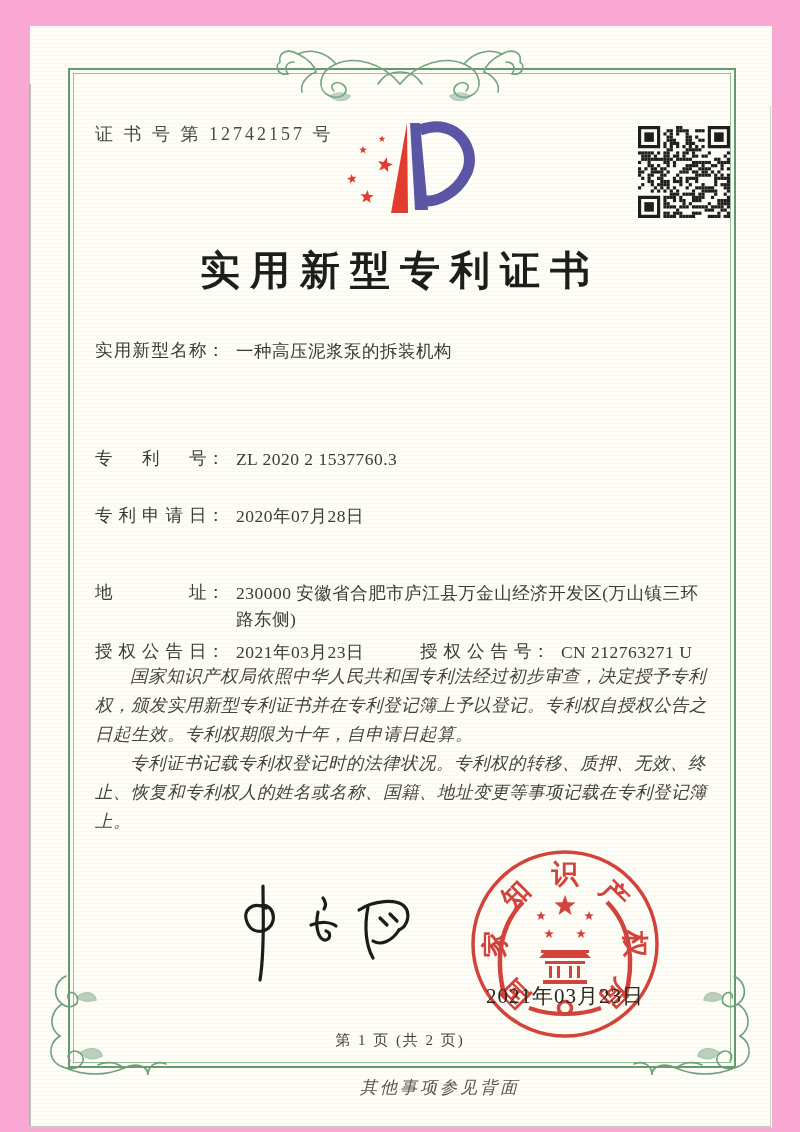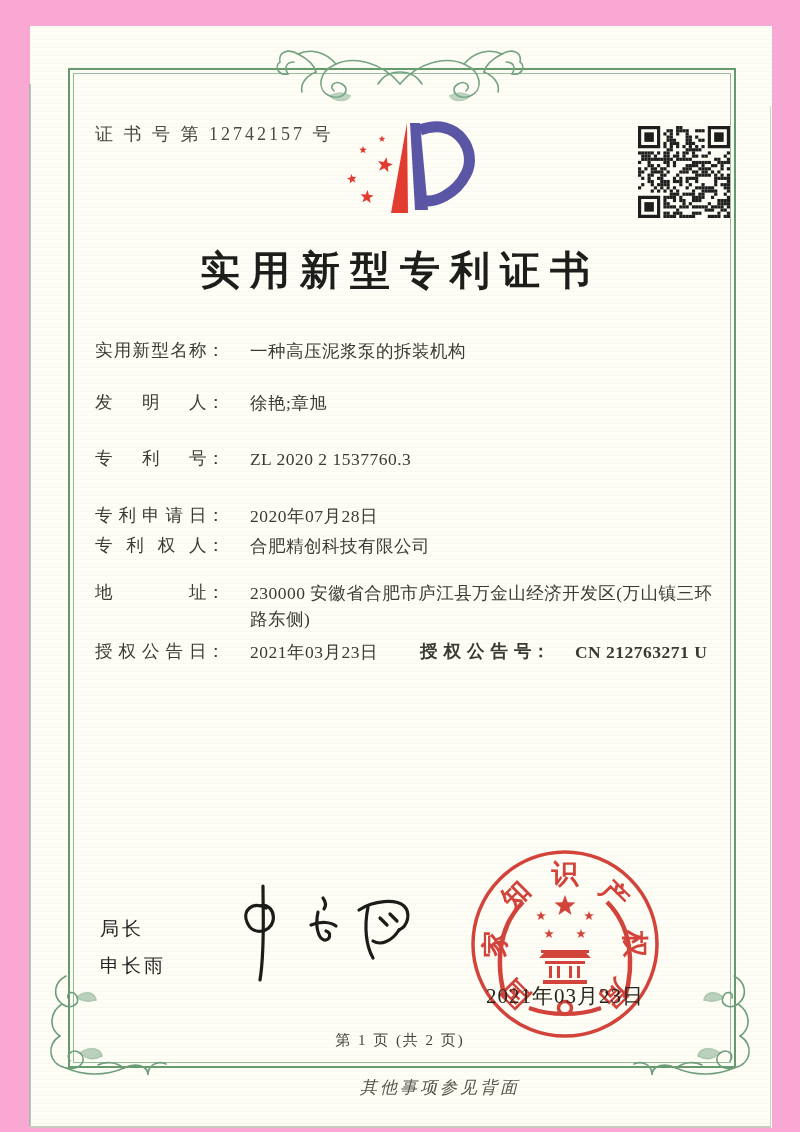--- a/index.html
+++ b/index.html
@@ -19,22 +19,22 @@
   .cert-no{position:absolute;left:95px;top:122px;font-size:18px;letter-spacing:3px;color:#4a4a44;}
   .logo{position:absolute;left:342px;top:112px;width:136px;height:118px;}
   .qr{position:absolute;left:638px;top:126px;width:92px;height:92px;}
 
   .title{position:absolute;left:0;top:243px;width:800px;text-align:center;
          font-size:40px;font-weight:bold;letter-spacing:10px;color:#1d1d1b;}
 
   .frow{position:absolute;left:95px;font-size:17.5px;letter-spacing:.5px;}
   .flabel{display:inline-block;width:112px;text-align:justify;text-align-last:justify;vertical-align:top;}
   .colon{vertical-align:top;}
-  .fvalue{display:inline-block;vertical-align:top;margin-left:20px;max-width:480px;line-height:26px;}
-  .grant2{position:absolute;left:325px;top:0;white-space:nowrap;font-weight:bold;}
+  .fvalue{display:inline-block;vertical-align:top;margin-left:6px;max-width:480px;line-height:26px;}
+  .grant2{position:absolute;left:325px;top:0;white-space:nowrap;}
   .grant2 .flabel{width:112px;}
 
   .paras{position:absolute;left:95px;top:662px;width:624px;font-size:17.5px;line-height:29px;
          color:#45453e;font-style:italic;letter-spacing:.5px;}
   .paras p{margin:0;text-indent:2em;}
 
   .signer{position:absolute;left:100px;top:910px;font-family:"Liberation Sans","DejaVu Sans",sans-serif;
           font-size:19px;letter-spacing:3px;color:#232323;line-height:37px;}
   .signature{position:absolute;left:222px;top:878px;width:205px;height:112px;}
 
@@ -445,54 +445,46 @@
         <rect x="6.896551724137931" y="82.75862068965517" width="10.344827586206897" height="10.344827586206897"></rect>
       </g>
     </svg>
 
   <div class="title">实用新型专利证书</div>
 
   <div class="frow" style="top:338px">
     <span class="flabel">实用新型名称</span><span class="colon">：</span>
     <span class="fvalue">一种高压泥浆泵的拆装机构</span>
   </div>
-  <div class="frow" style="top:390px">
-    <span class="flabel">发明人</span><span class="colon">：</span>
-    <span class="fvalue">徐艳;章旭</span>
-  </div>
   <div class="frow" style="top:446px">
     <span class="flabel">专利号</span><span class="colon">：</span>
     <span class="fvalue">ZL 2020 2 1537760.3</span>
   </div>
   <div class="frow" style="top:503px">
     <span class="flabel">专利申请日</span><span class="colon">：</span>
     <span class="fvalue">2020年07月28日</span>
-  </div>
-  <div class="frow" style="top:533px">
-    <span class="flabel">专利权人</span><span class="colon">：</span>
-    <span class="fvalue">合肥精创科技有限公司</span>
   </div>
   <div class="frow" style="top:580px">
     <span class="flabel">地址</span><span class="colon">：</span>
     <span class="fvalue" style="width:476px">230000 安徽省合肥市庐江县万金山经济开发区(万山镇三环路东侧)</span>
   </div>
   <div class="frow" style="top:639px;width:625px">
     <span class="flabel">授权公告日</span><span class="colon">：</span>
     <span class="fvalue">2021年03月23日</span>
     <span class="grant2">
       <span class="flabel">授权公告号</span><span class="colon">：</span>
       <span class="fvalue">CN 212763271 U</span>
     </span>
   </div>
 
-
-  <div class="signer">
-    <div>局长</div>
-    <div>申长雨</div>
-  </div>
+  <div class="paras">
+    <p>国家知识产权局依照中华人民共和国专利法经过初步审查，决定授予专利权，颁发实用新型专利证书并在专利登记簿上予以登记。专利权自授权公告之日起生效。专利权期限为十年，自申请日起算。</p>
+    <p>专利证书记载专利权登记时的法律状况。专利权的转移、质押、无效、终止、恢复和专利权人的姓名或名称、国籍、地址变更等事项记载在专利登记簿上。</p>
+  </div>
+
 
   <svg class="signature" viewBox="0 0 205 112">
     <g stroke="#1c1c1a" stroke-width="3.2" fill="none" stroke-linecap="round" stroke-linejoin="round">
       <path d="M44,30 C31,23 20,32 25,44 C30,58 48,55 51,43 C53,33 46,25 38,28"></path>
       <path d="M41,8 C41,36 43,72 38,102"></path>
       <path d="M101,20 C104,24 104,28 102,31"></path>
       <path d="M96,34 C93,48 96,60 102,62 C108,63 110,55 104,53"></path>
       <path d="M89,47 C99,43 109,44 114,48"></path>
       <path d="M137,32 C152,22 174,21 182,28 C189,35 186,48 177,52"></path>
       <path d="M177,52 C170,63 159,68 151,63"></path>

